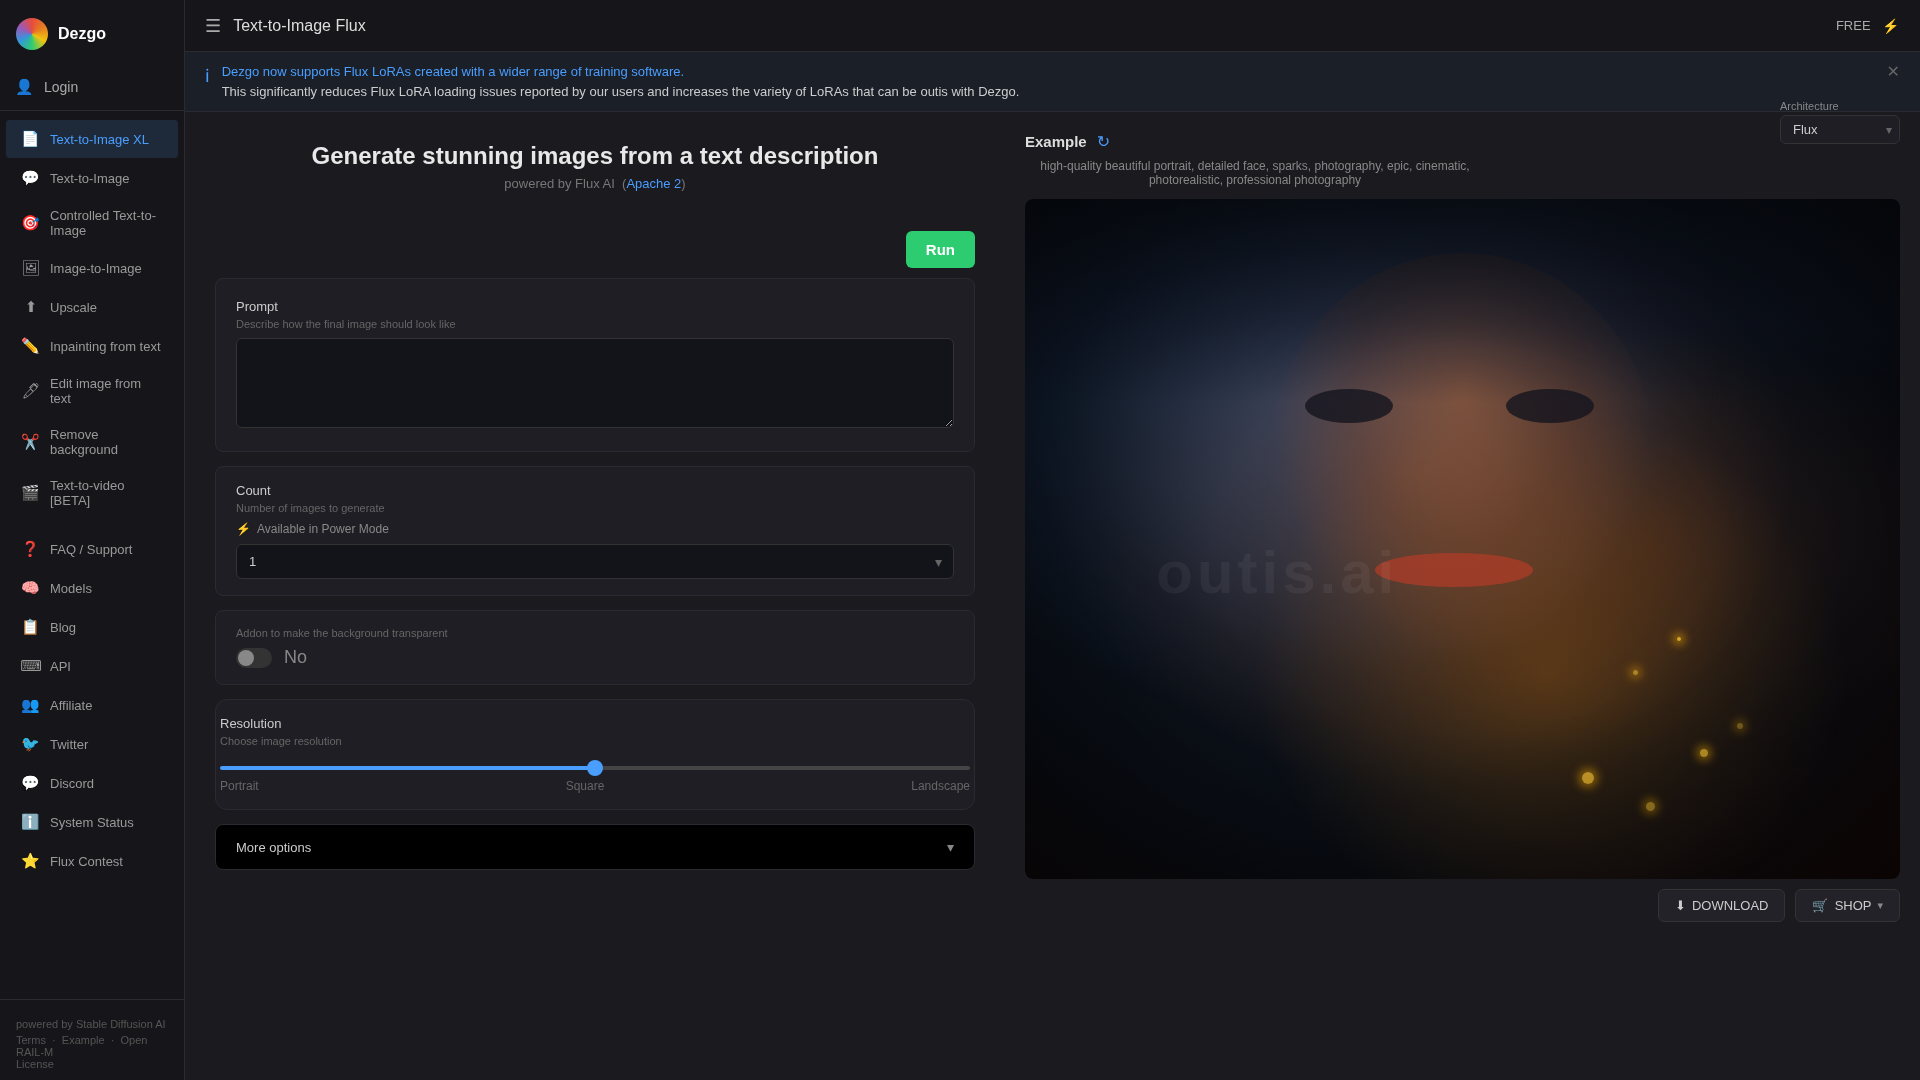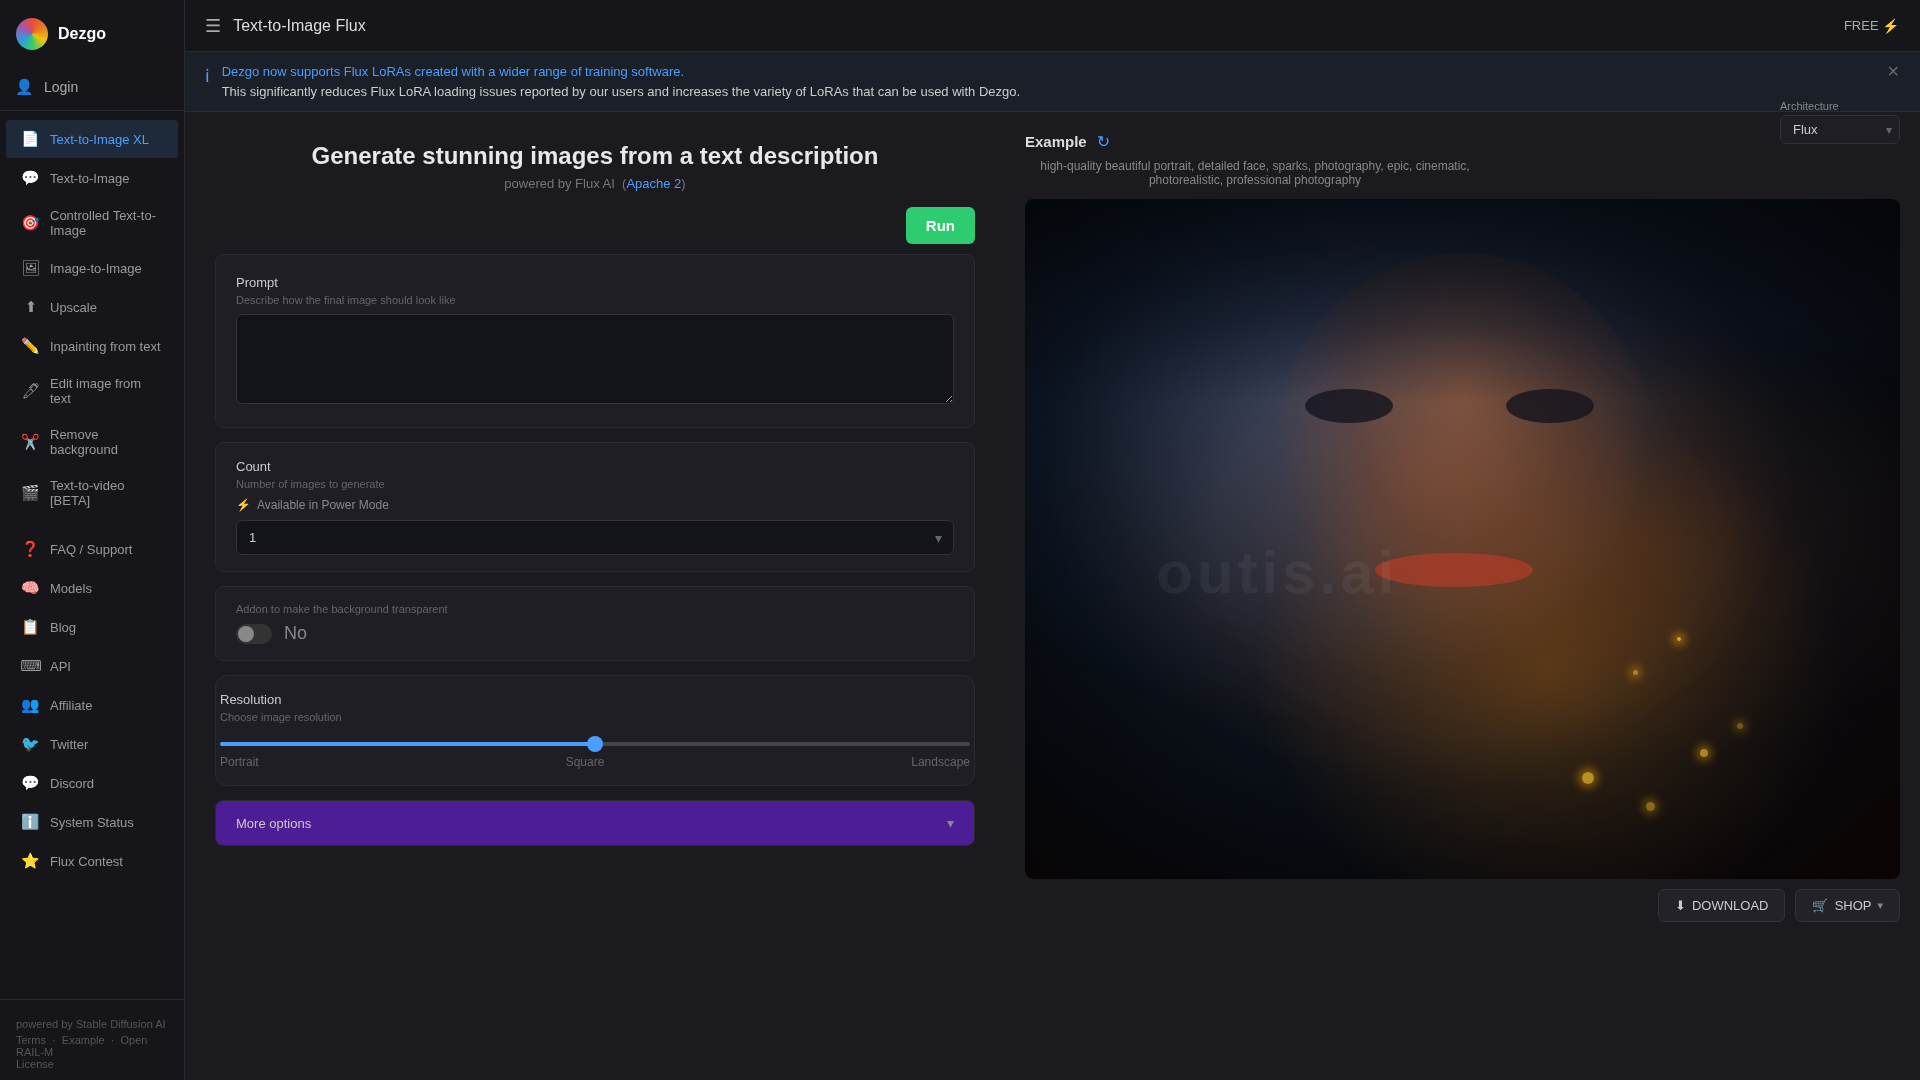--- a/index.html
+++ b/index.html
@@ -122,21 +122,21 @@
       color: #ddd;
       font-size: 16px;
       font-weight: 500;
       flex: 1;
     }
     .topbar-free-badge {
       color: #aaa;
       font-size: 13px;
       display: flex;
       align-items: center;
-      gap: 4px;
+      gap: 12px;
     }
     .lightning-icon {
       color: #f0c040;
       font-size: 14px;
     }
 
     
     .notification-banner {
       background: #1a1f28;
       border-bottom: 1px solid #2a2a30;
@@ -174,21 +174,21 @@
       width: 820px;
       min-width: 820px;
       padding: 30px 30px 20px;
       overflow-y: auto;
       display: flex;
       flex-direction: column;
       gap: 0;
     }
     .page-heading {
       text-align: center;
-      margin-bottom: 16px;
+      margin-bottom: 40px;
     }
     .page-heading h1 {
       font-size: 24px;
       font-weight: 600;
       color: #e8e8e8;
       margin-bottom: 6px;
     }
     .page-heading .powered-by {
       font-size: 13px;
       color: #777;
@@ -327,21 +327,21 @@
     }
     .resolution-labels {
       display: flex;
       justify-content: space-between;
       margin-top: 6px;
       font-size: 12px;
       color: #666;
     }
 
     .more-options-section {
-      background: #4c1d95;
+      background: #000000;
       border: 1px solid #2a2a30;
       border-radius: 8px;
       padding: 14px 20px;
       margin-bottom: 14px;
       cursor: pointer;
       display: flex;
       align-items: flex-end;
       justify-content: space-between;
     }
     .more-options-label { font-size: 13px; color: #ccc; }
@@ -622,21 +622,21 @@
     <div class="topbar-free-badge">
       <span>FREE</span>
       <span class="lightning-icon">⚡</span>
     </div>
   </div>
 
   <div class="notification-banner">
     <span class="notif-icon">ℹ</span>
     <div class="notif-text">
       <span class="notif-link">Dezgo now supports Flux LoRAs created with a wider range of training software.</span><br>
-      <span>This significantly reduces Flux LoRA loading issues reported by our users and increases the variety of LoRAs that can be used with Dezgo.</span>
+      <span>This significantly reduces Flux LoRA loading issues reported by our users and increases the variety of LoRAs that can be outis with Dezgo.</span>
     </div>
     <span class="notif-close">✕</span>
   </div>
 
   <div class="arch-container">
     <div class="arch-label">Architecture</div>
     <div class="arch-select-wrapper">
       <select class="arch-select">
         <option>Flux</option>
         <option>SDXL</option>

